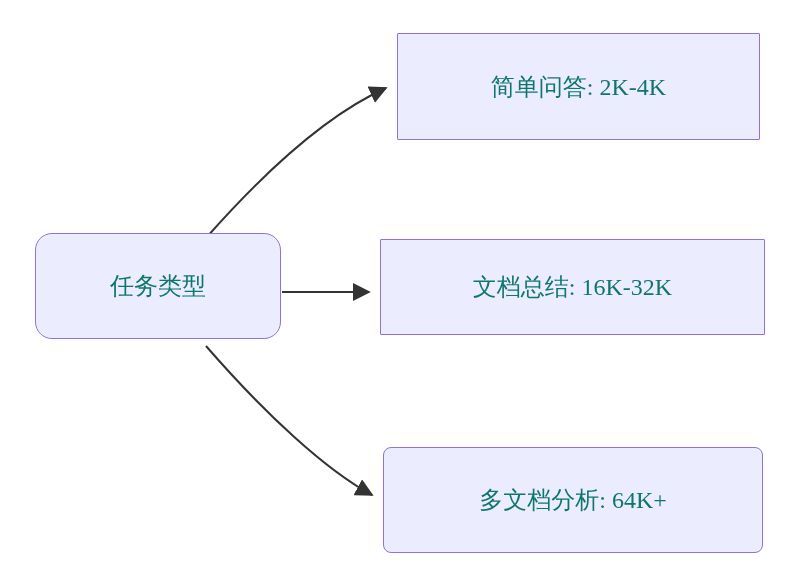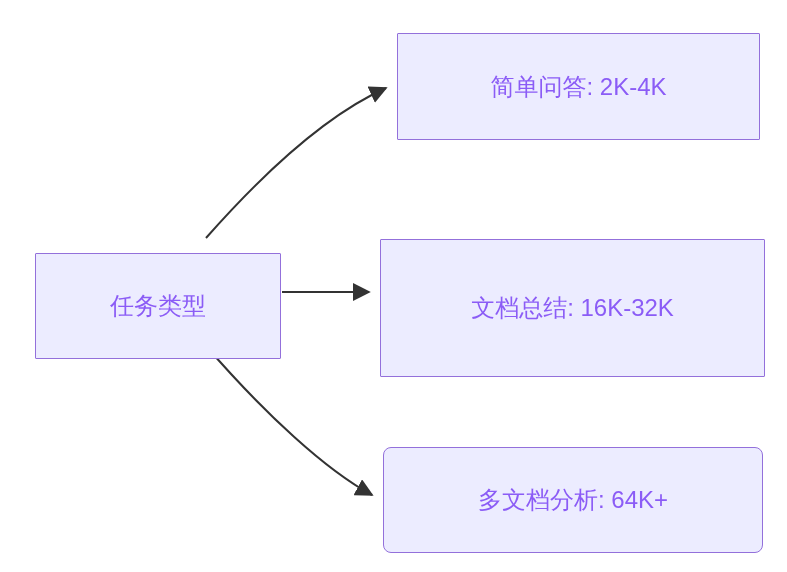--- a/index.html
+++ b/index.html
@@ -25,27 +25,28 @@
   .node {
     position: absolute;
     box-sizing: border-box;
     background: #ECECFF;
     border: 1px solid #9370DB;
     border-radius: 1px;
     display: flex;
     align-items: center;
     justify-content: center;
     font-size: 24px;
-    color: #8b5cf6;
+    color: #0f766e;
     text-align: center;
     padding: 10px 12px;
+    font-family: Liberation Serif, serif;
   }
-  .node-root   { left: 35px;  top: 253px; width: 246px; height: 106px; }
+  .node-root   { left: 35px;  top: 233px; width: 246px; height: 106px; border-radius: 17px; }
   .node-top    { left: 397px; top: 33px;  width: 363px; height: 107px; }
-  .node-middle { left: 380px; top: 239px; width: 385px; height: 138px; }
+  .node-middle { left: 380px; top: 239px; width: 385px; height: 96px; }
   .node-bottom { left: 383px; top: 447px; width: 380px; height: 106px; border-radius: 8px; }
 </style>
 </head>
 <body>
 
 <div class="canvas">
 
   <svg class="edges" viewBox="0 0 787 572" xmlns="http://www.w3.org/2000/svg">
     <defs>
       <marker id="arrowhead" viewBox="0 0 10 10" refX="9" refY="5" markerWidth="9" markerHeight="9" orient="auto-start-reverse">

